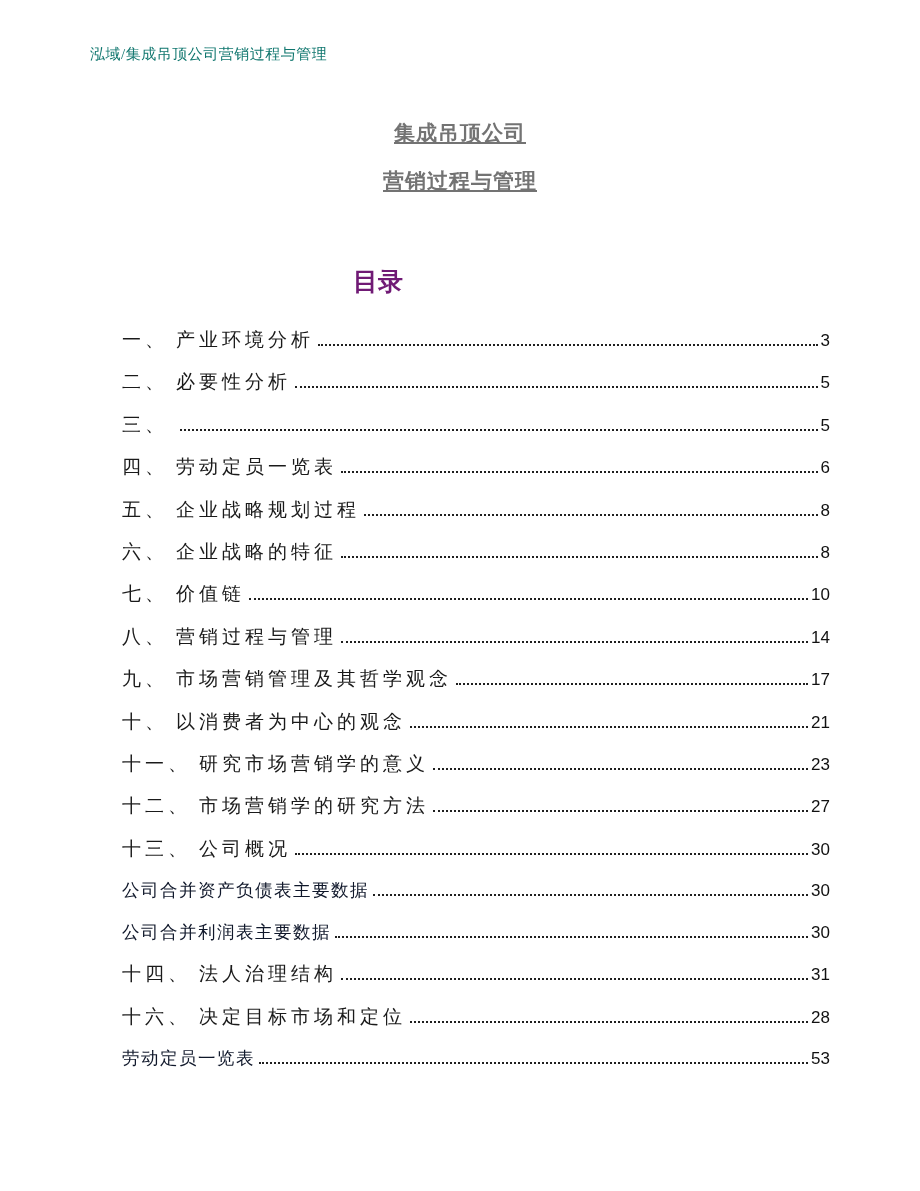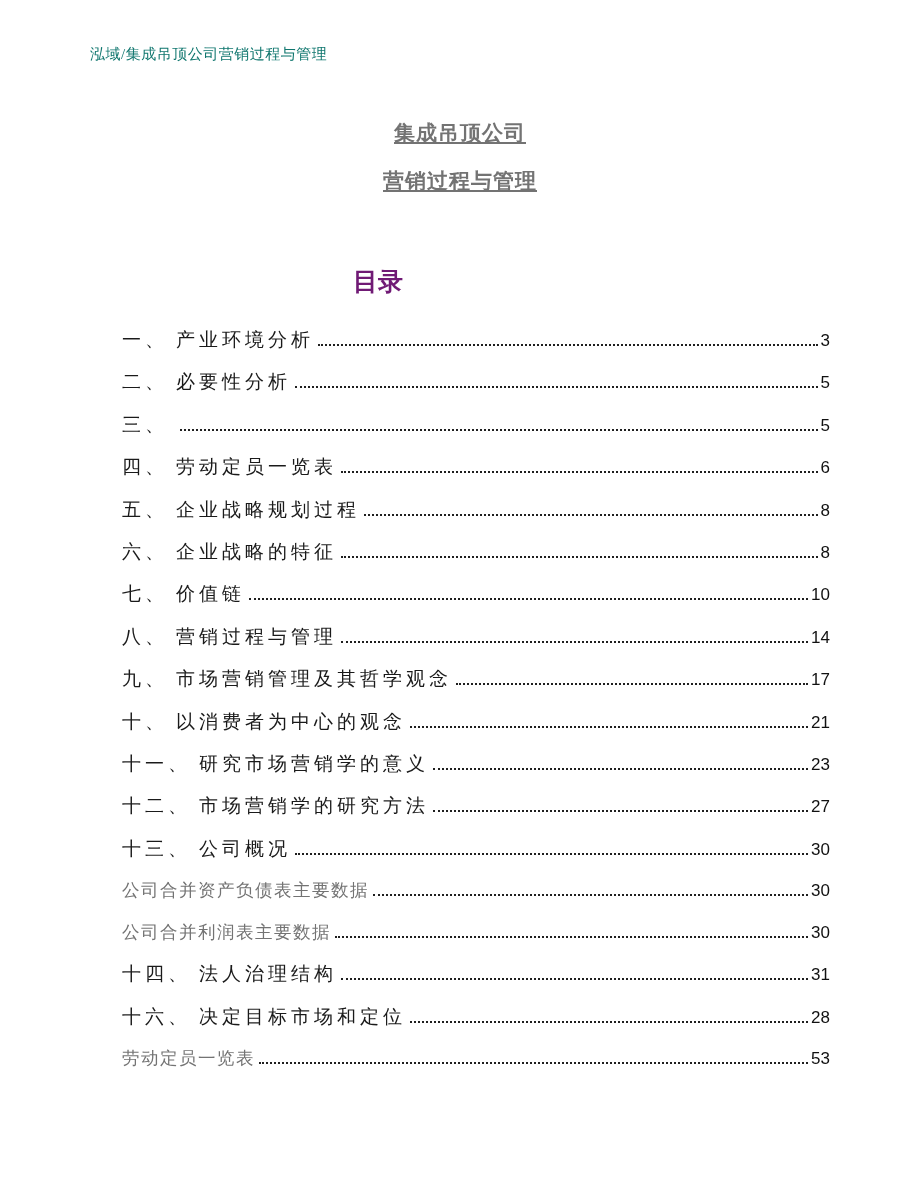--- a/index.html
+++ b/index.html
@@ -65,21 +65,21 @@
   }
   .toc-row.lv1 .num,
   .toc-row.lv1 .t {
     font-size: 19px;
     letter-spacing: 4px;
     color: #1a1a1a;
   }
   .toc-row.lv2 .t {
     font-size: 17.5px;
     letter-spacing: 1.5px;
-    color: #737373;
+    color: #0f172a;
   }
   .toc-row .leader {
     flex: 1 1 auto;
     min-width: 20px;
     border-bottom: 2px dotted #1f1f1f;
     margin: 0 3px 0 4px;
   }
   .toc-row .pg {
     font-family: "Liberation Sans", sans-serif;
     font-size: 17px;

